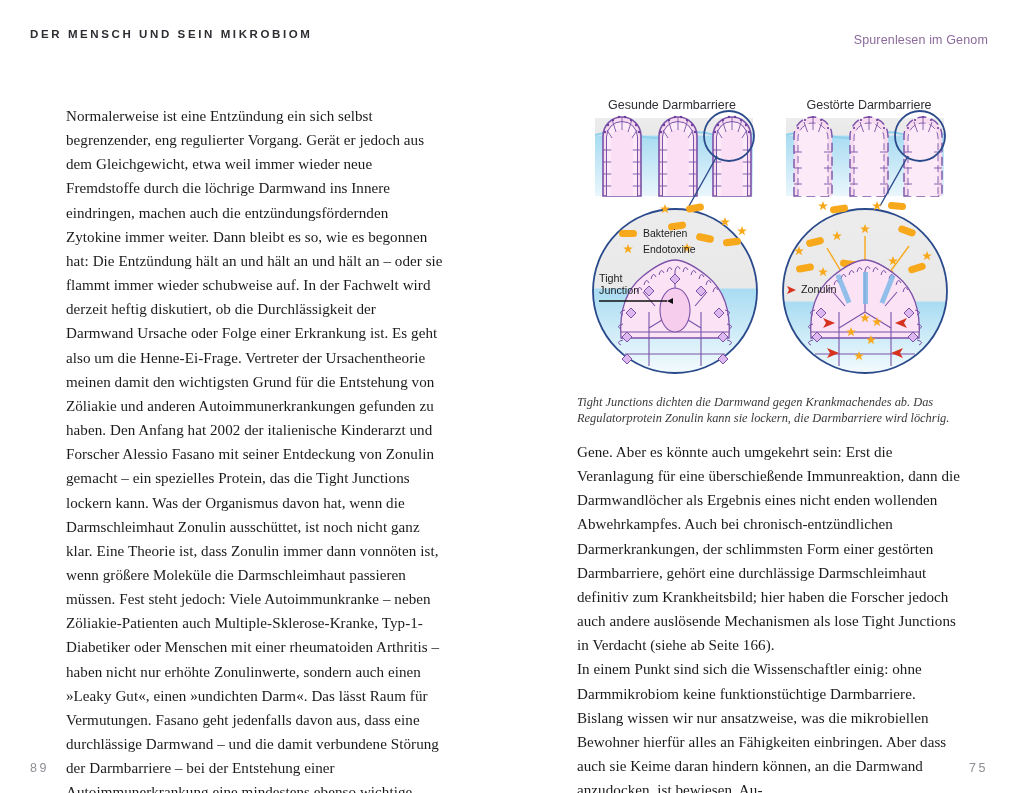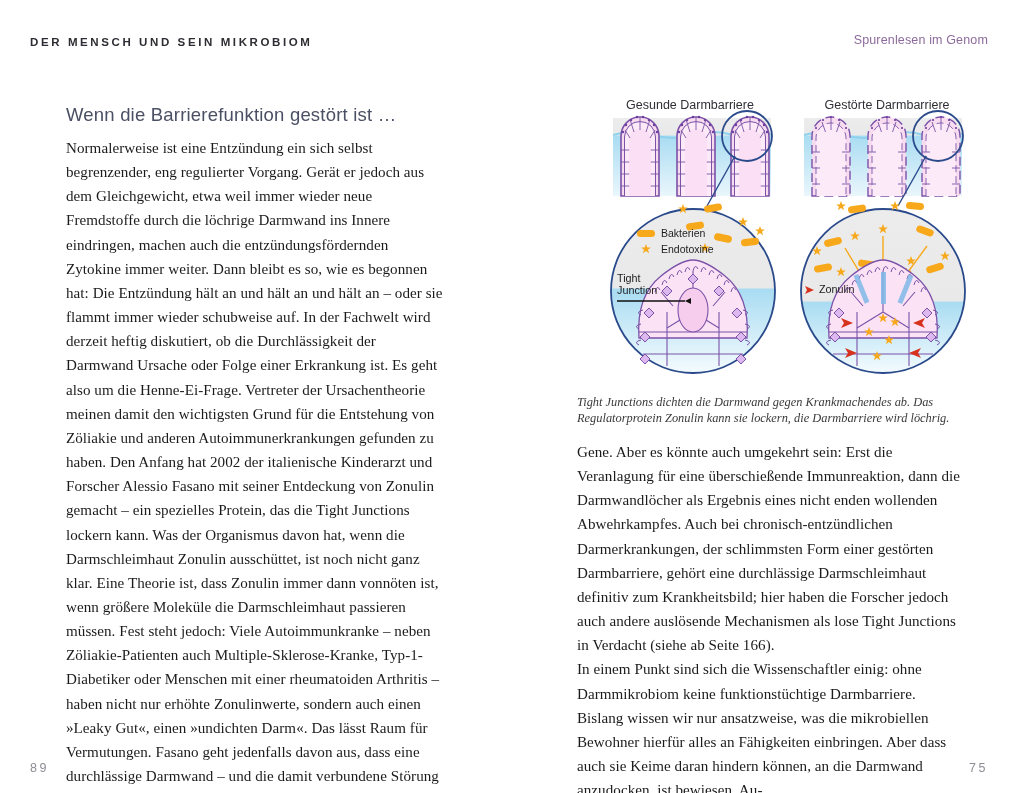--- a/index.html
+++ b/index.html
@@ -7,21 +7,21 @@
     width:1020px;height:793px;
     background:#ffffff;
     font-family:"Liberation Serif", serif;
     position:relative;
     overflow:hidden;
   }
   .page{position:absolute;inset:0;}
 
   
   .runhead-left{
-    position:absolute;left:30px;top:36px;
+    position:absolute;left:30px;top:28px;
     font-family:"Liberation Sans", sans-serif;
     font-size:11.5px;font-weight:600;
     letter-spacing:2.6px;
     color:#2d2d33;
     text-transform:uppercase;
   }
   .runhead-right{
     position:absolute;right:32px;top:33px;
     font-family:"Liberation Sans", sans-serif;
     font-size:12.5px;
@@ -69,39 +69,38 @@
     margin:10px 8px 0 0;
     font-style:italic;
     font-size:12.4px;
     line-height:16.4px;
     color:#3a3a3a;
     width:375px;
   }
 
   
   .figure{
-    position:absolute;left:595px;top:96px;
+    position:absolute;left:577px;top:96px;
     width:385px;height:280px;
   }
   .figure svg{display:block;}
   .fig-caption-wrap{position:absolute;left:577px;top:384px;width:385px;}
 
   .rtext{position:absolute;left:577px;top:440px;width:385px;}
 </style>
 </head>
 <body>
 
 <div class="page">
 
   <div>
 
     <div class="runhead-left">DER MENSCH UND SEIN MIKROBIOM</div>
 
     <div class="col-left">
-      <h2 class="section-title">Wenn die Barrierefunktion gestört ist …</h2>
       <p class="body">Normalerweise ist eine Entzündung ein sich selbst begrenzender, eng regulierter Vorgang. Gerät er jedoch aus dem Gleichgewicht, etwa weil immer wieder neue Fremdstoffe durch die löchrige Darmwand ins Innere eindringen, machen auch die entzündungsfördernden Zytokine immer weiter. Dann bleibt es so, wie es begonnen hat: Die Entzündung hält an und hält an und hält an – oder sie flammt immer wieder schubweise auf. In der Fachwelt wird derzeit heftig diskutiert, ob die Durchlässigkeit der Darmwand Ursache oder Folge einer Erkrankung ist. Es geht also um die Henne-Ei-Frage. Vertreter der Ursachentheorie meinen damit den wichtigsten Grund für die Entstehung von Zöliakie und anderen Autoimmunerkrankungen gefunden zu haben. Den Anfang hat 2002 der italienische Kinderarzt und Forscher Alessio Fasano mit seiner Entdeckung von Zonulin gemacht – ein spezielles Protein, das die Tight Junctions lockern kann. Was der Organismus davon hat, wenn die Darmschleimhaut Zonulin ausschüttet, ist noch nicht ganz klar. Eine Theorie ist, dass Zonulin immer dann vonnöten ist, wenn größere Moleküle die Darmschleimhaut passieren müssen. Fest steht jedoch: Viele Autoimmunkranke – neben Zöliakie-Patienten auch Multiple-Sklerose-Kranke, Typ-1-Diabetiker oder Menschen mit einer rheumatoiden Arthritis – haben nicht nur erhöhte Zonulinwerte, sondern auch einen »Leaky Gut«, einen »undichten Darm«. Das lässt Raum für Vermutungen. Fasano geht jedenfalls davon aus, dass eine durchlässige Darmwand – und die damit verbundene Störung der Darmbarriere – bei der Entstehung einer Autoimmunerkrankung eine mindestens ebenso wichtige Rolle spielt wie die</p>
     </div>
 
     <div class="folio folio-left">89</div>
   </div>
 
   <div>
 
     <div class="runhead-right">Spurenlesen im Genom</div>
 

